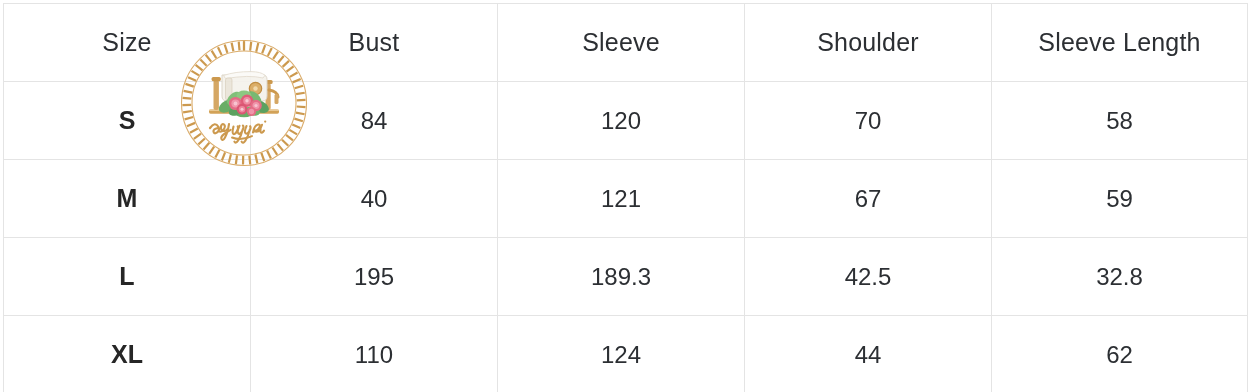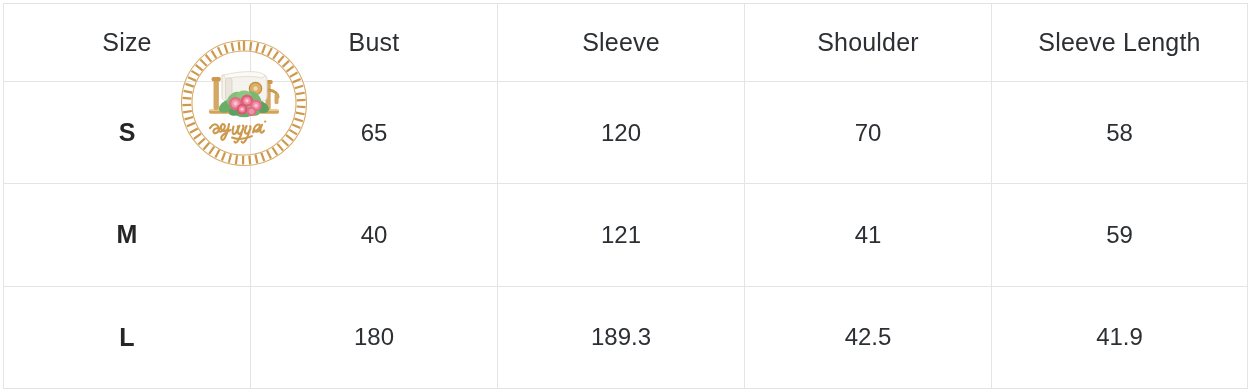--- a/index.html
+++ b/index.html
@@ -99,38 +99,45 @@
         <th>Size</th>
         <th>Bust</th>
         <th>Sleeve</th>
         <th>Shoulder</th>
         <th>Sleeve Length</th>
       </tr>
     </thead>
     <tbody>
       <tr>
         <td class="size-cell">S</td>
-        <td>65</td>
+        <td>84</td>
         <td>120</td>
         <td>70</td>
         <td>58</td>
       </tr>
       <tr>
         <td class="size-cell">M</td>
         <td>40</td>
         <td>121</td>
-        <td>41</td>
+        <td>67</td>
         <td>59</td>
       </tr>
       <tr>
         <td class="size-cell">L</td>
-        <td>180</td>
+        <td>195</td>
         <td>189.3</td>
         <td>42.5</td>
-        <td>41.9</td>
+        <td>32.8</td>
+      </tr>
+      <tr>
+        <td class="size-cell">XL</td>
+        <td>110</td>
+        <td>124</td>
+        <td>44</td>
+        <td>62</td>
       </tr>
     </tbody>
   </table>
 
   <div id="watermark">
     <svg viewBox="0 0 134 134" xmlns="http://www.w3.org/2000/svg">
       <defs>
         <path id="ringpath" d="M67,67 m0,-58 a58,58 0 1,1 -0.1,0" fill="none"></path>
       </defs>
 

